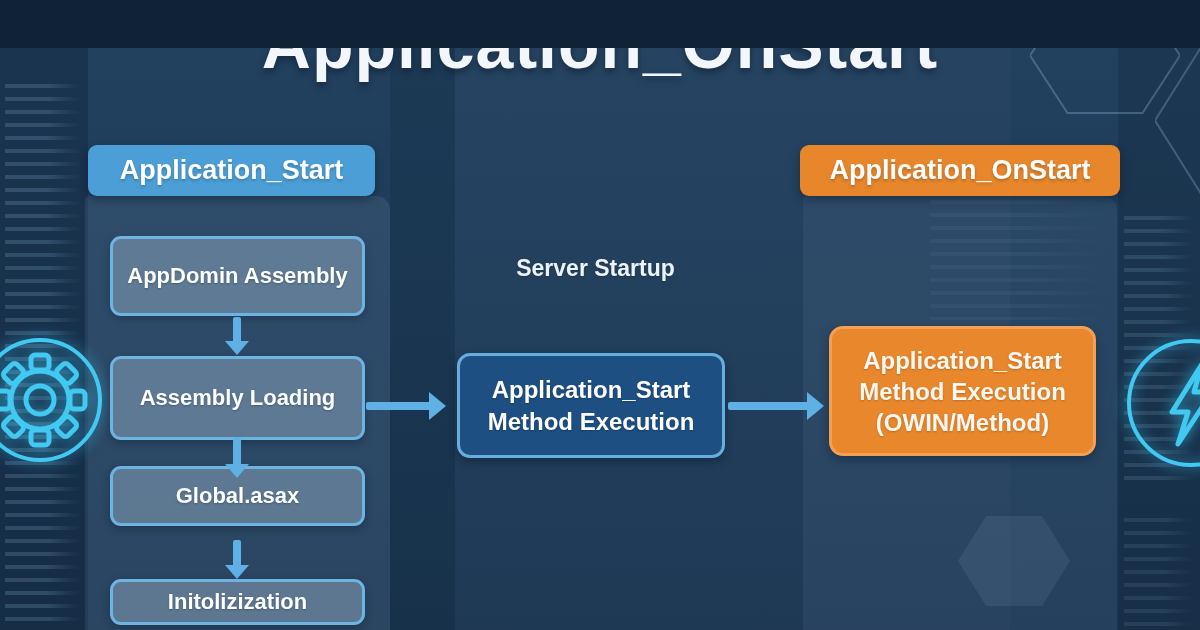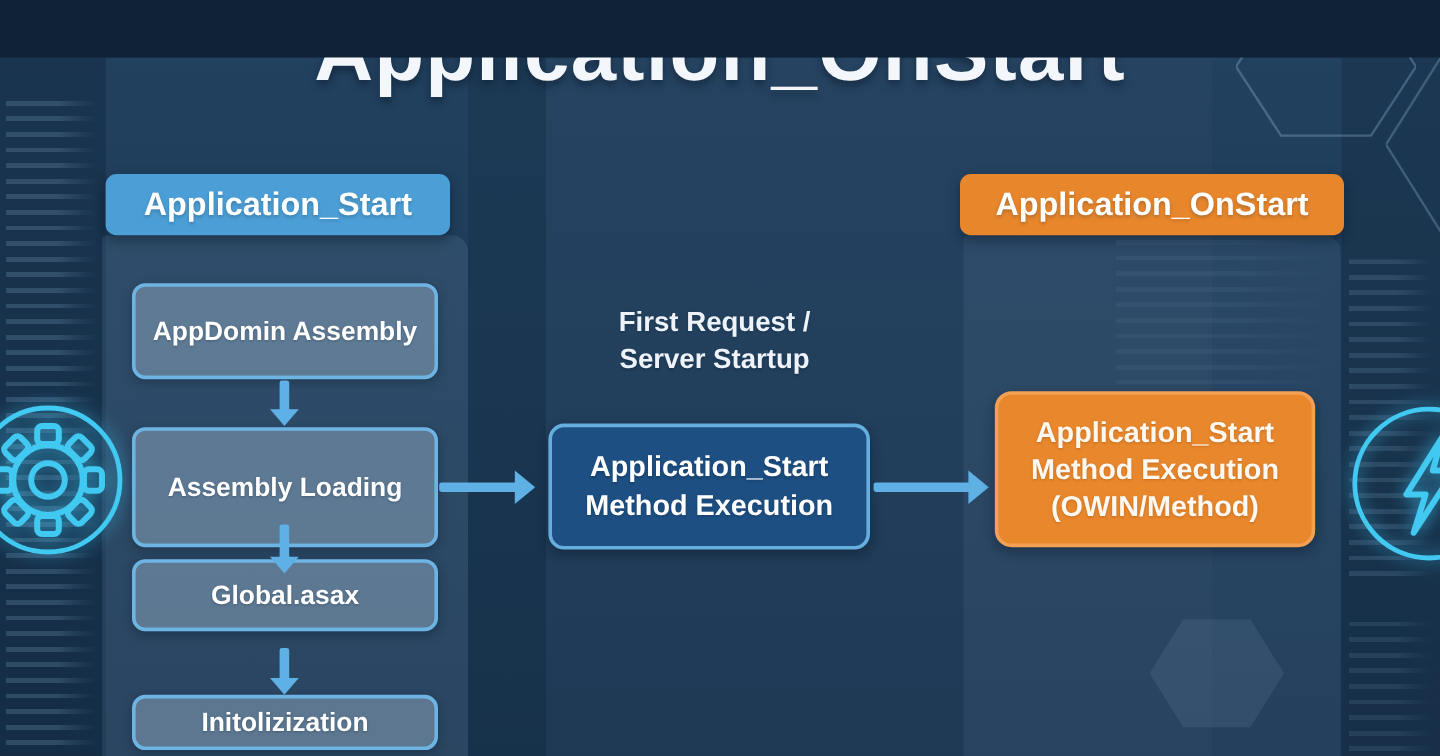--- a/index.html
+++ b/index.html
@@ -50,21 +50,21 @@
   .header-right{left:800px;width:320px;background:#e8862b;}
   
   .step{
     position:absolute;left:110px;width:255px;box-sizing:border-box;
     display:flex;align-items:center;justify-content:center;
     background:rgba(140,164,188,0.52);border:3px solid #6db4e2;border-radius:11px;
     color:#fff;font-weight:700;font-size:22px;
     box-shadow:0 3px 9px rgba(5,15,28,0.28);text-shadow:0 1px 2px rgba(10,30,50,0.3);
   }
   .step-1{top:188px;height:80px;}
-  .step-2{top:308px;height:100px;}
+  .step-2{top:308px;height:84px;}
   .step-3{top:418px;height:60px;}
   .step-4{top:531px;height:46px;}
   
   .note{
     position:absolute;left:448px;top:205px;width:295px;text-align:center;
     color:#eef3f9;font-weight:600;font-size:23px;line-height:31px;
     text-shadow:0 1px 2px rgba(10,30,50,0.3);
   }
   
   .mid-box{
@@ -142,21 +142,20 @@
   <div class="arrow-v" style="left:225px;top:389px;height:41px;">
     <div class="shaft" style="height:29px;"></div>
     <div class="head"></div>
   </div>
   <div class="arrow-v" style="left:225px;top:492px;height:39px;">
     <div class="shaft" style="height:27px;"></div>
     <div class="head"></div>
   </div>
 
   <div class="note">
-    <div>First Request /</div>
     <div>Server Startup</div>
   </div>
 
   <div class="arrow-h" style="left:366px;top:344px;width:80px;">
     <div class="shaft" style="width:66px;"></div>
     <div class="head"></div>
   </div>
 
   <div class="mid-box">
     <div>Application_Start</div>

